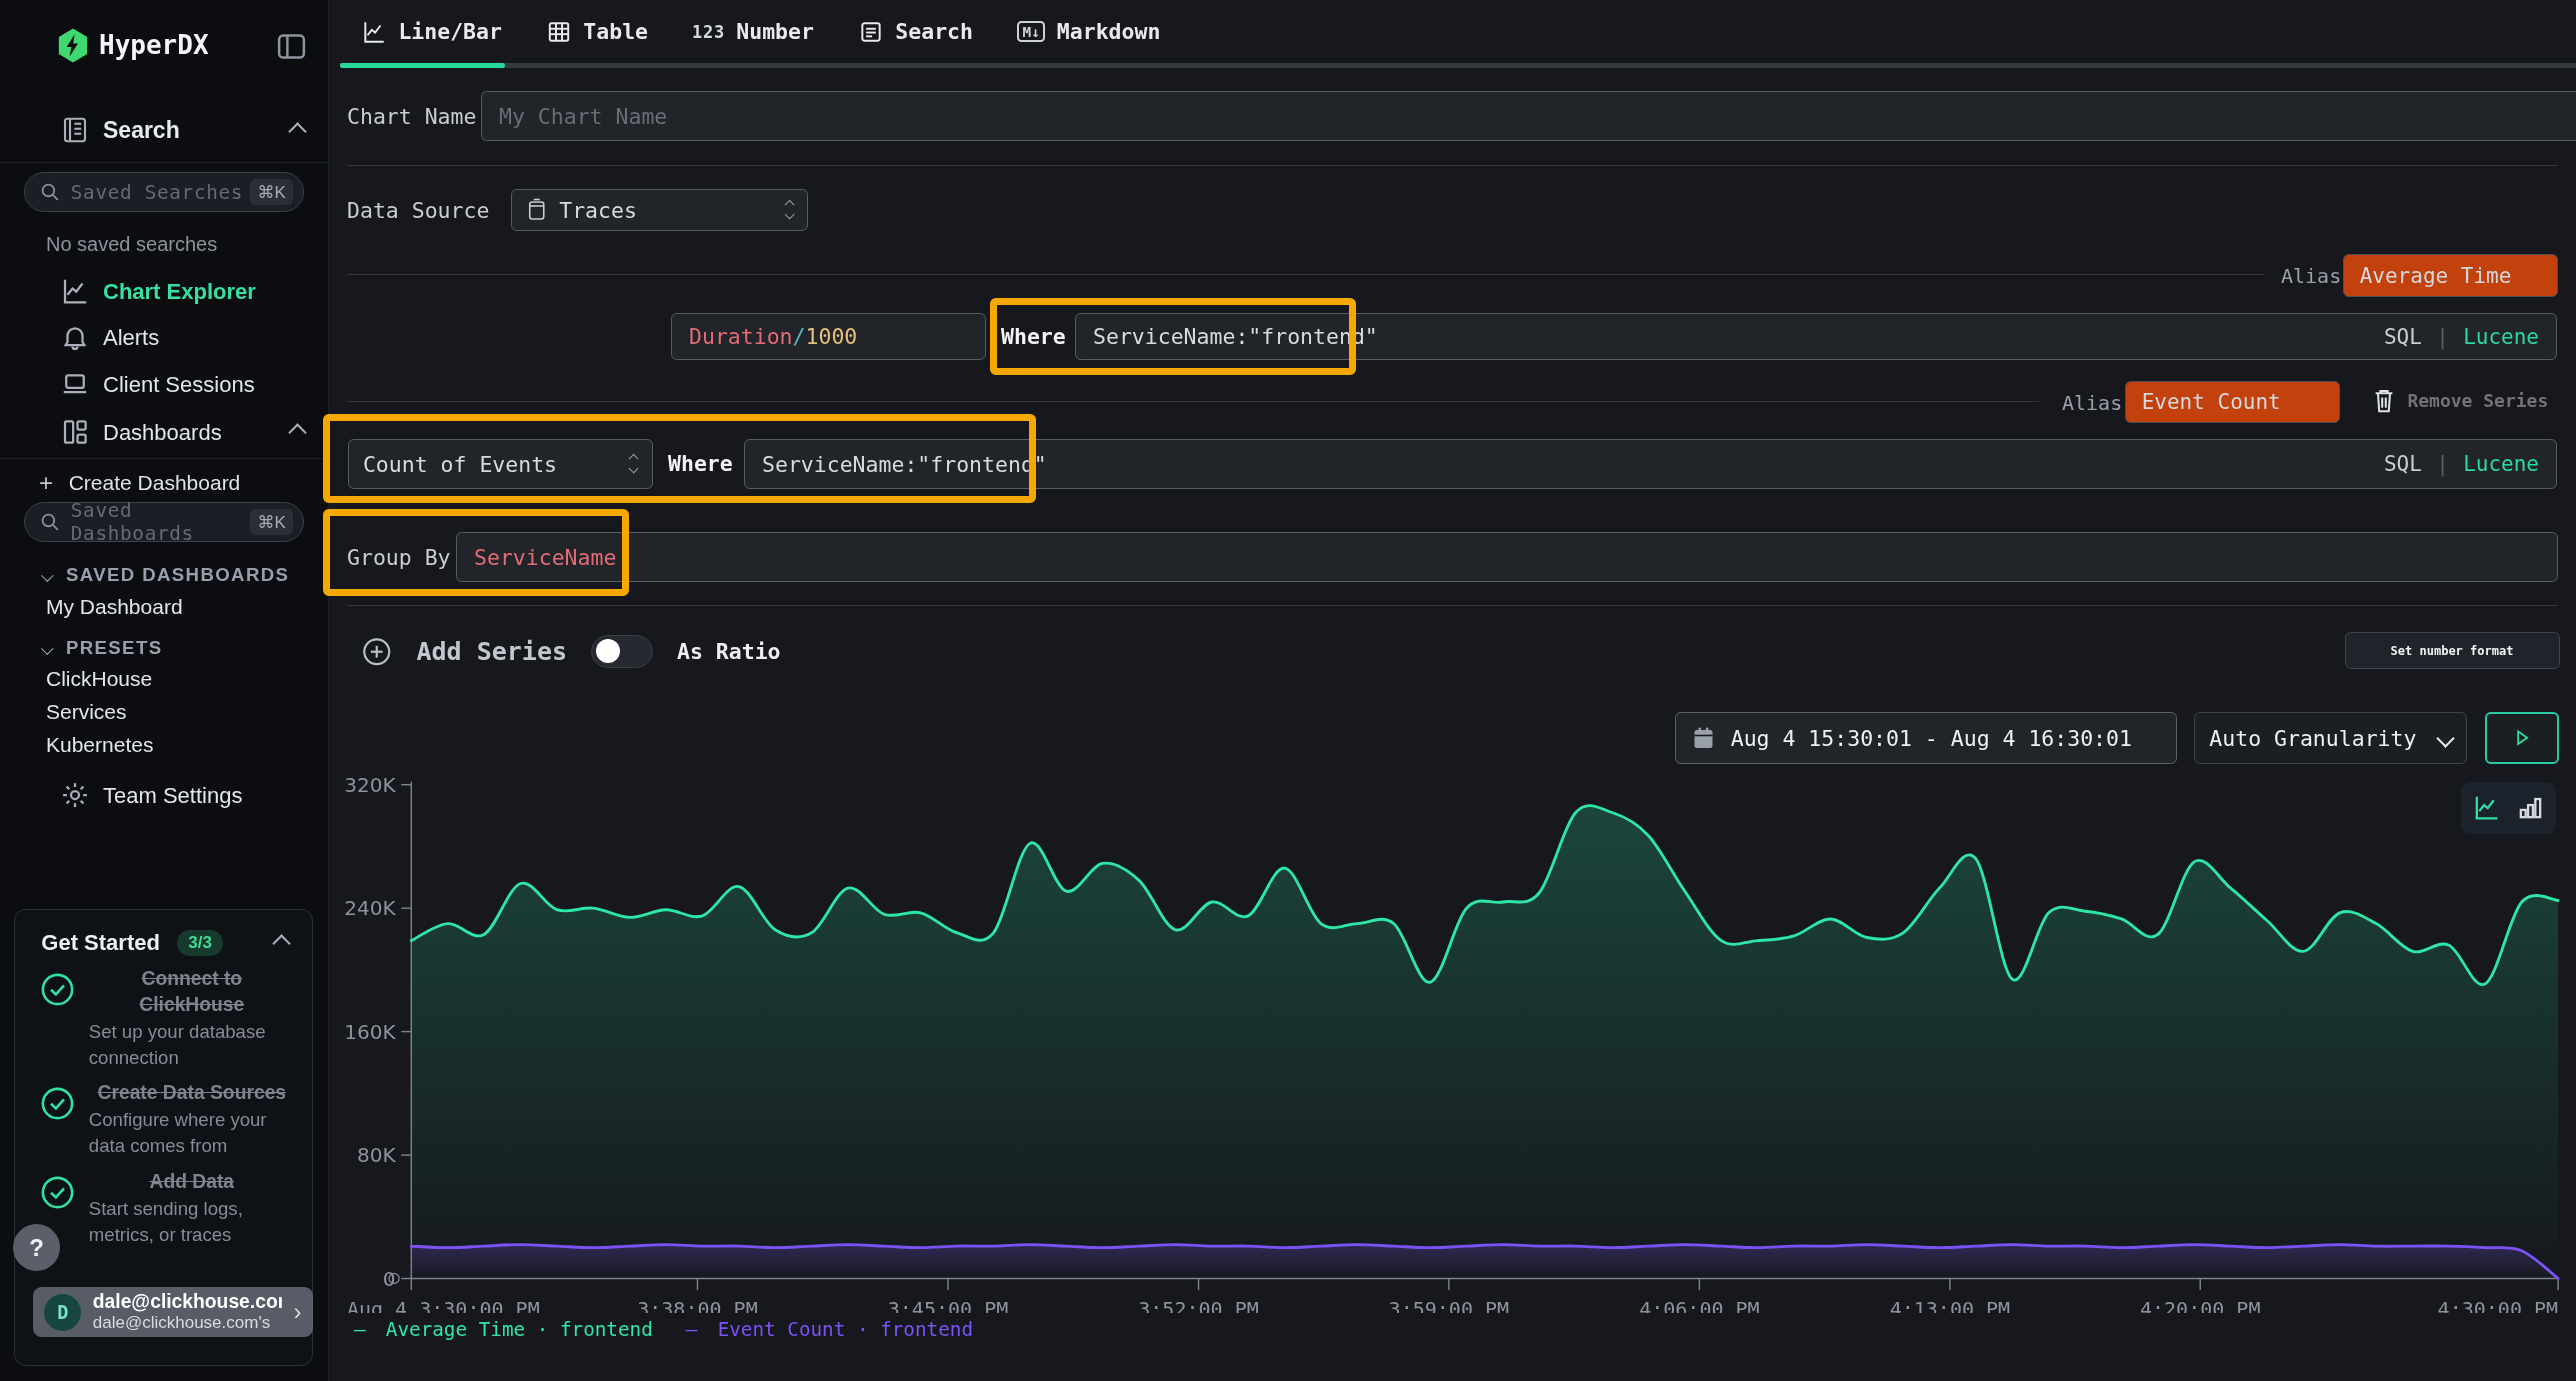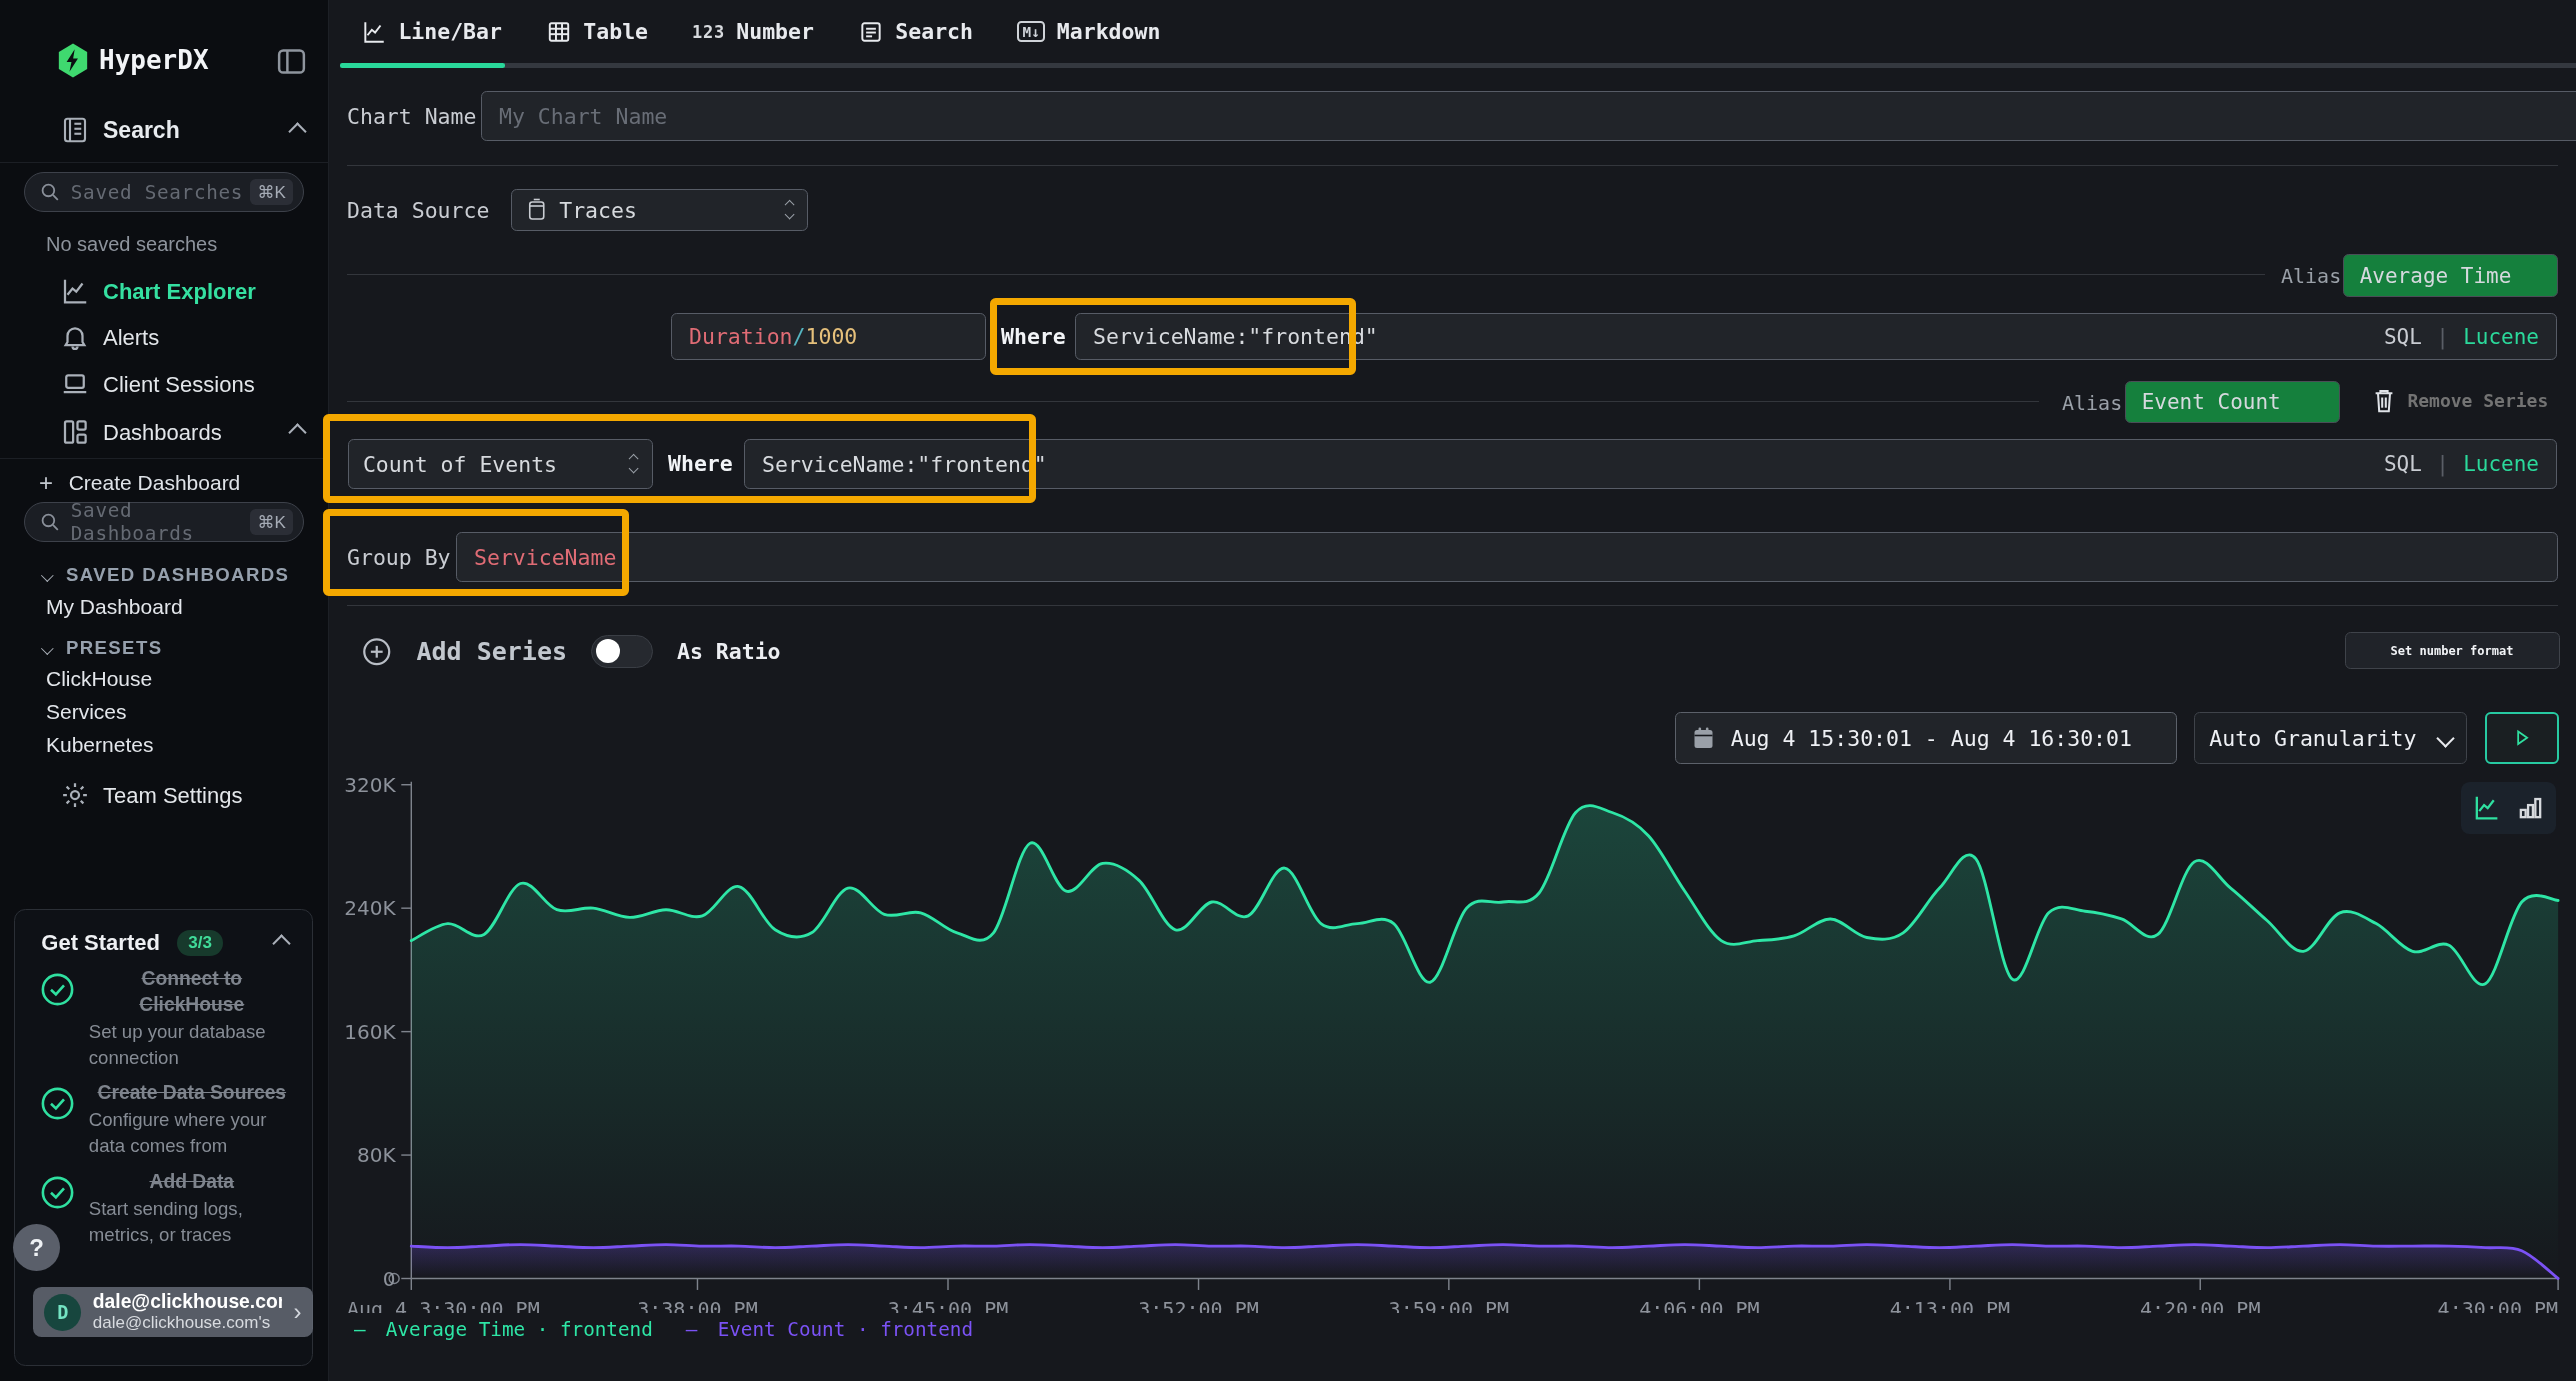--- a/index.html
+++ b/index.html
@@ -3,21 +3,21 @@
 <meta charset="utf-8">
 <style>
   * { margin:0; padding:0; box-sizing:border-box; }
   html,body { width:2576px; height:1381px; background:#16181d; overflow:hidden;
               font-family:"DejaVu Sans Mono", monospace; }
   .app { position:relative; width:2576px; height:1381px; }
 
   
   .sidebar { position:absolute; left:0; top:0; width:329px; height:1381px;
              background:#0b0d11; border-right:1.4px solid #1d2026; }
-  .logo-row { position:absolute; top:16px; left:0; width:100%; height:82px;padding-left:40px; }
+  .logo-row { position:absolute; top:1px; left:0; width:100%; height:82px;padding-left:40px; }
   .logo-hex { position:absolute; left:56px; top:26px; }
   .logo-text { position:absolute; left:99px; top:29px; font-size:26px; font-weight:bold; color:#f2f4f7; }
   .collapse-btn { position:absolute; right:20px; top:29px; width:33px; height:33px; cursor:pointer; }
 
   .side-head { position:absolute; left:0; width:100%; height:43px; }
   .side-head .shead-icon { position:absolute; left:60px; top:5.7px; }
   .side-head .shead-label { position:absolute; left:103px; top:7.9px; font-family:"Liberation Sans","DejaVu Sans",sans-serif;
                             font-size:23px; font-weight:600; color:#e8ebef; }
   .chev { display:inline-block; width:13px; height:13px; border-right:2.1px solid #aab0b9; border-bottom:2.1px solid #aab0b9; }
   .chev.up   { transform:rotate(-135deg); }
@@ -92,21 +92,21 @@
   .divider { position:absolute; left:18px; right:18px; height:1.4px; background:#33363c; }
 
   .inputbox { position:absolute; background:#212429; border:1.4px solid #575c66; border-radius:5.7px;
               display:flex; align-items:center; padding:0 17px; color:#d7dade; font-size:21.5px; cursor:text; }
   .inputbox .placeholder { color:#686d76; }
   .selectbox { position:absolute; background:#212429; border:1.4px solid #575c66; border-radius:5.7px;
                display:flex; align-items:center; padding:0 14.3px; color:#d7dade; font-size:21.5px; cursor:pointer; }
   .selectbox .sel-label { flex:1; margin-left:0; }
   .updown { margin-left:auto; display:flex; flex-direction:column; gap:2.9px; align-items:center; }
   .updown .chev { width:7.2px; height:7.2px; border-width:1.8px; border-color:#9aa0a8; }
-  .aliasbox { position:absolute; background:#15803d; border:1.4px solid #4a4e57; border-radius:5.7px;
+  .aliasbox { position:absolute; background:#c2410c; border:1.4px solid #4a4e57; border-radius:5.7px;
               display:flex; align-items:center; padding:0 15.7px; color:#d6d9de; font-size:21px; cursor:text; }
   .where-label { position:absolute; font-size:21.5px; font-weight:bold; color:#f2f4f7; }
   .langs { margin-left:auto; display:flex; gap:14.3px; align-items:center; font-size:21px; }
   .lang-sql { color:#c9ccd2; cursor:pointer; }
   .lang-sep { color:#5a5e66; }
   .lang-lucene { color:#2bd99b; cursor:pointer; }
 
   .tok-red { color:#e06c75; } .tok-cyan { color:#56b6c2; } .tok-gold { color:#e5c07b; }
 
   .add-series { position:absolute; left:32px; top:635px; display:flex; align-items:center; gap:24px; cursor:pointer; }

